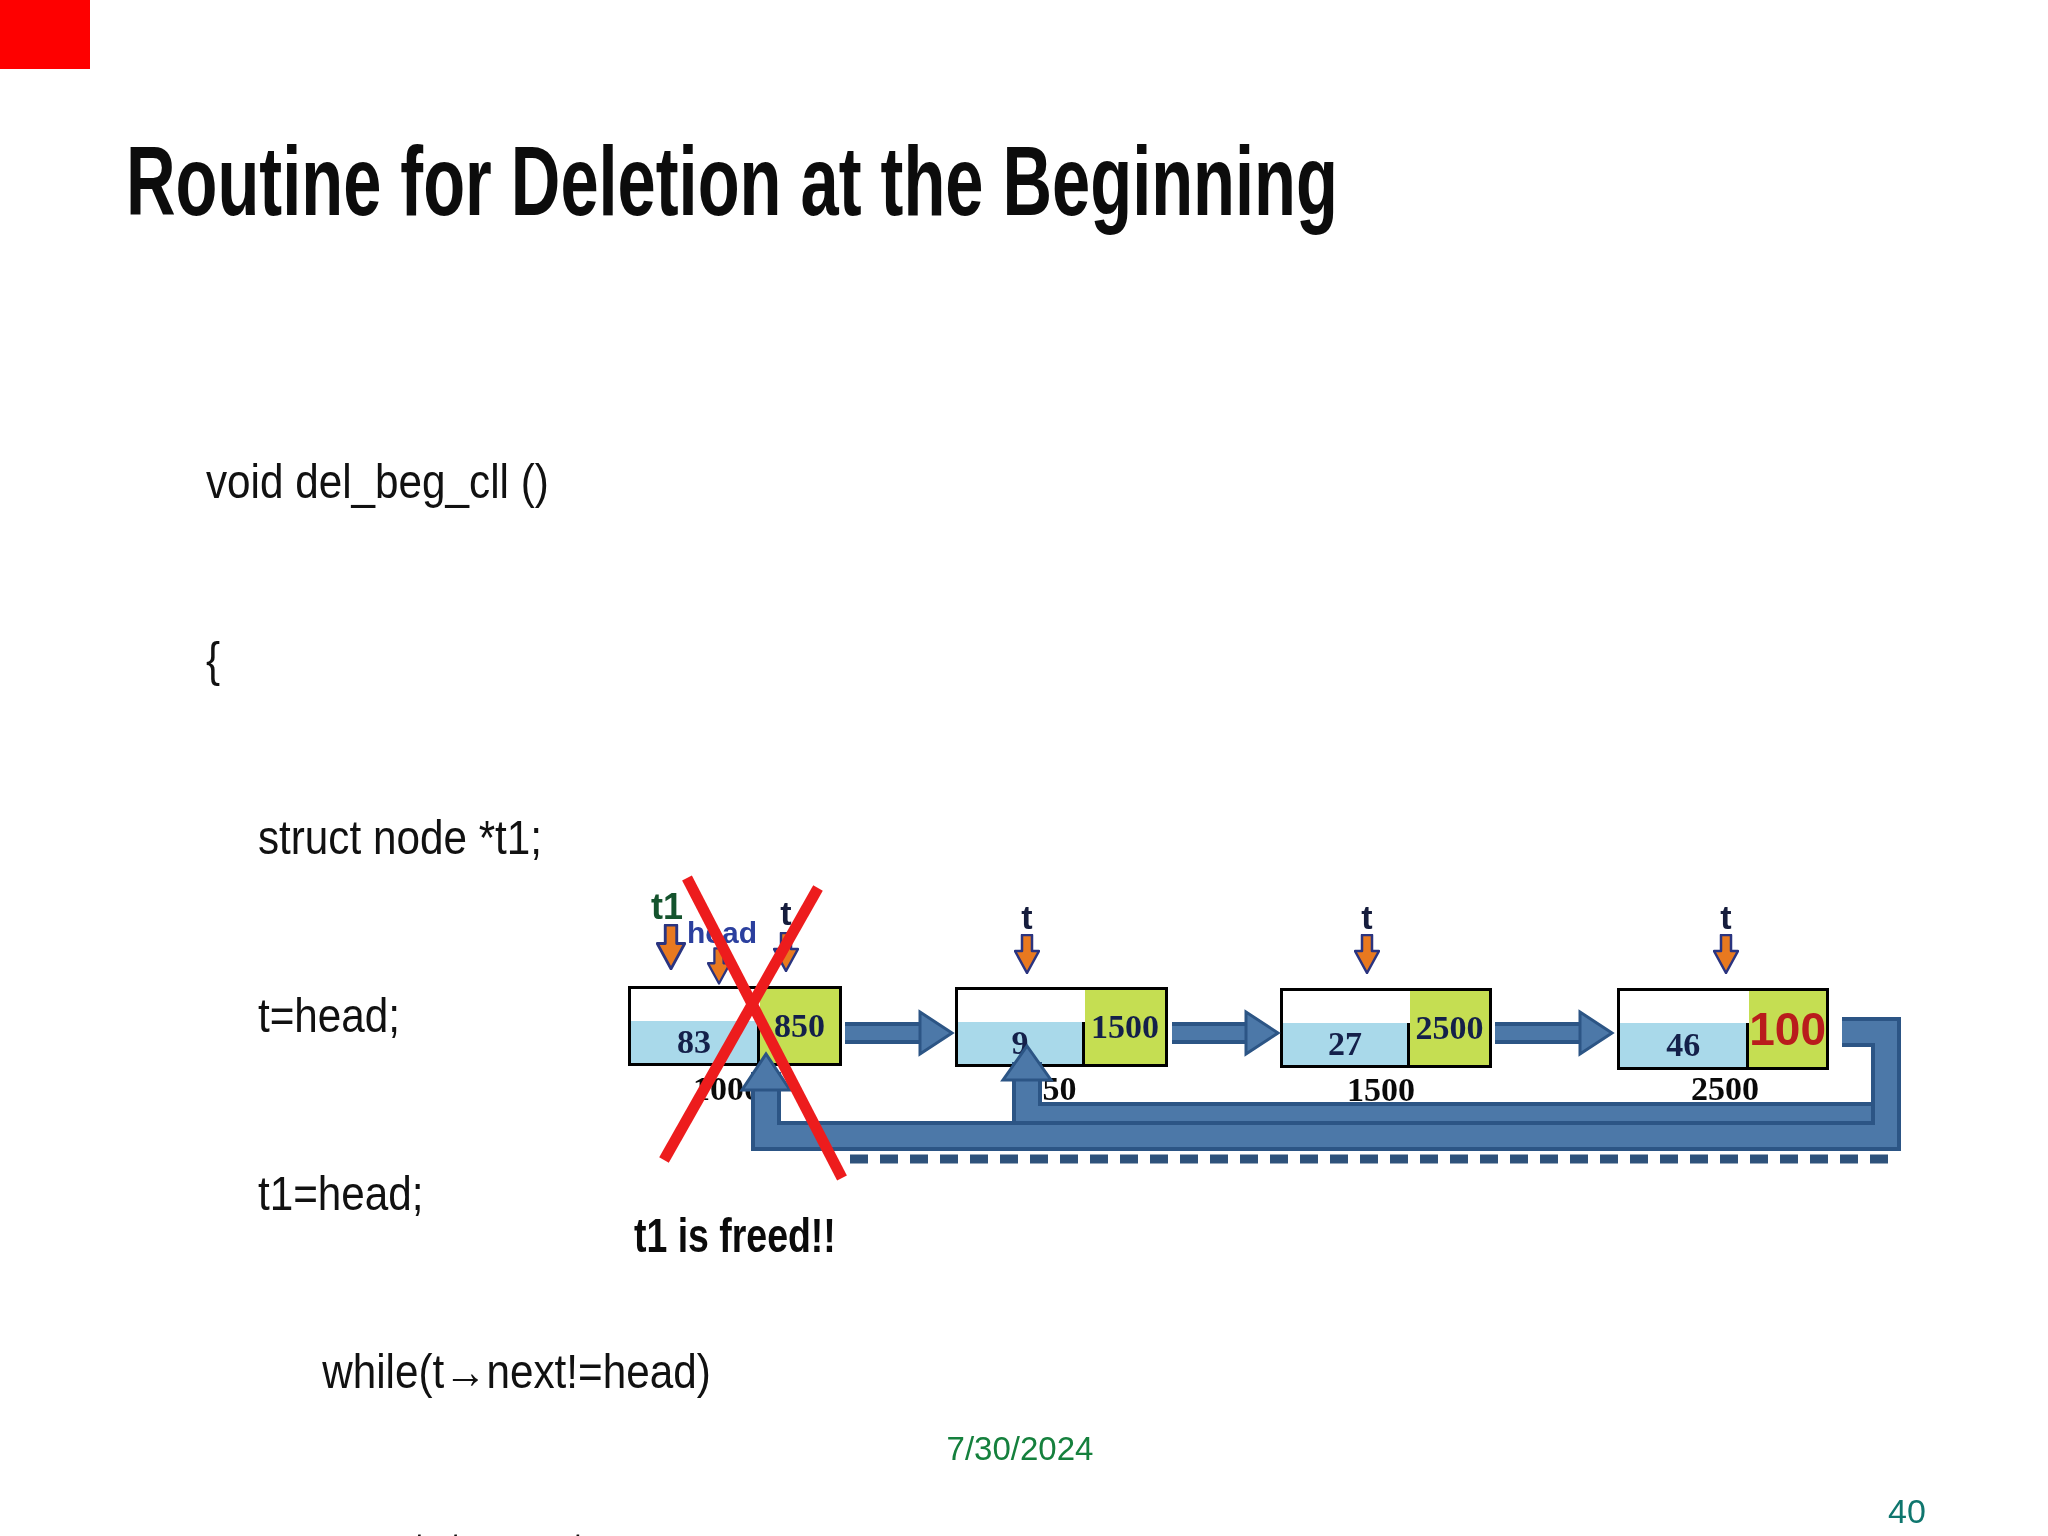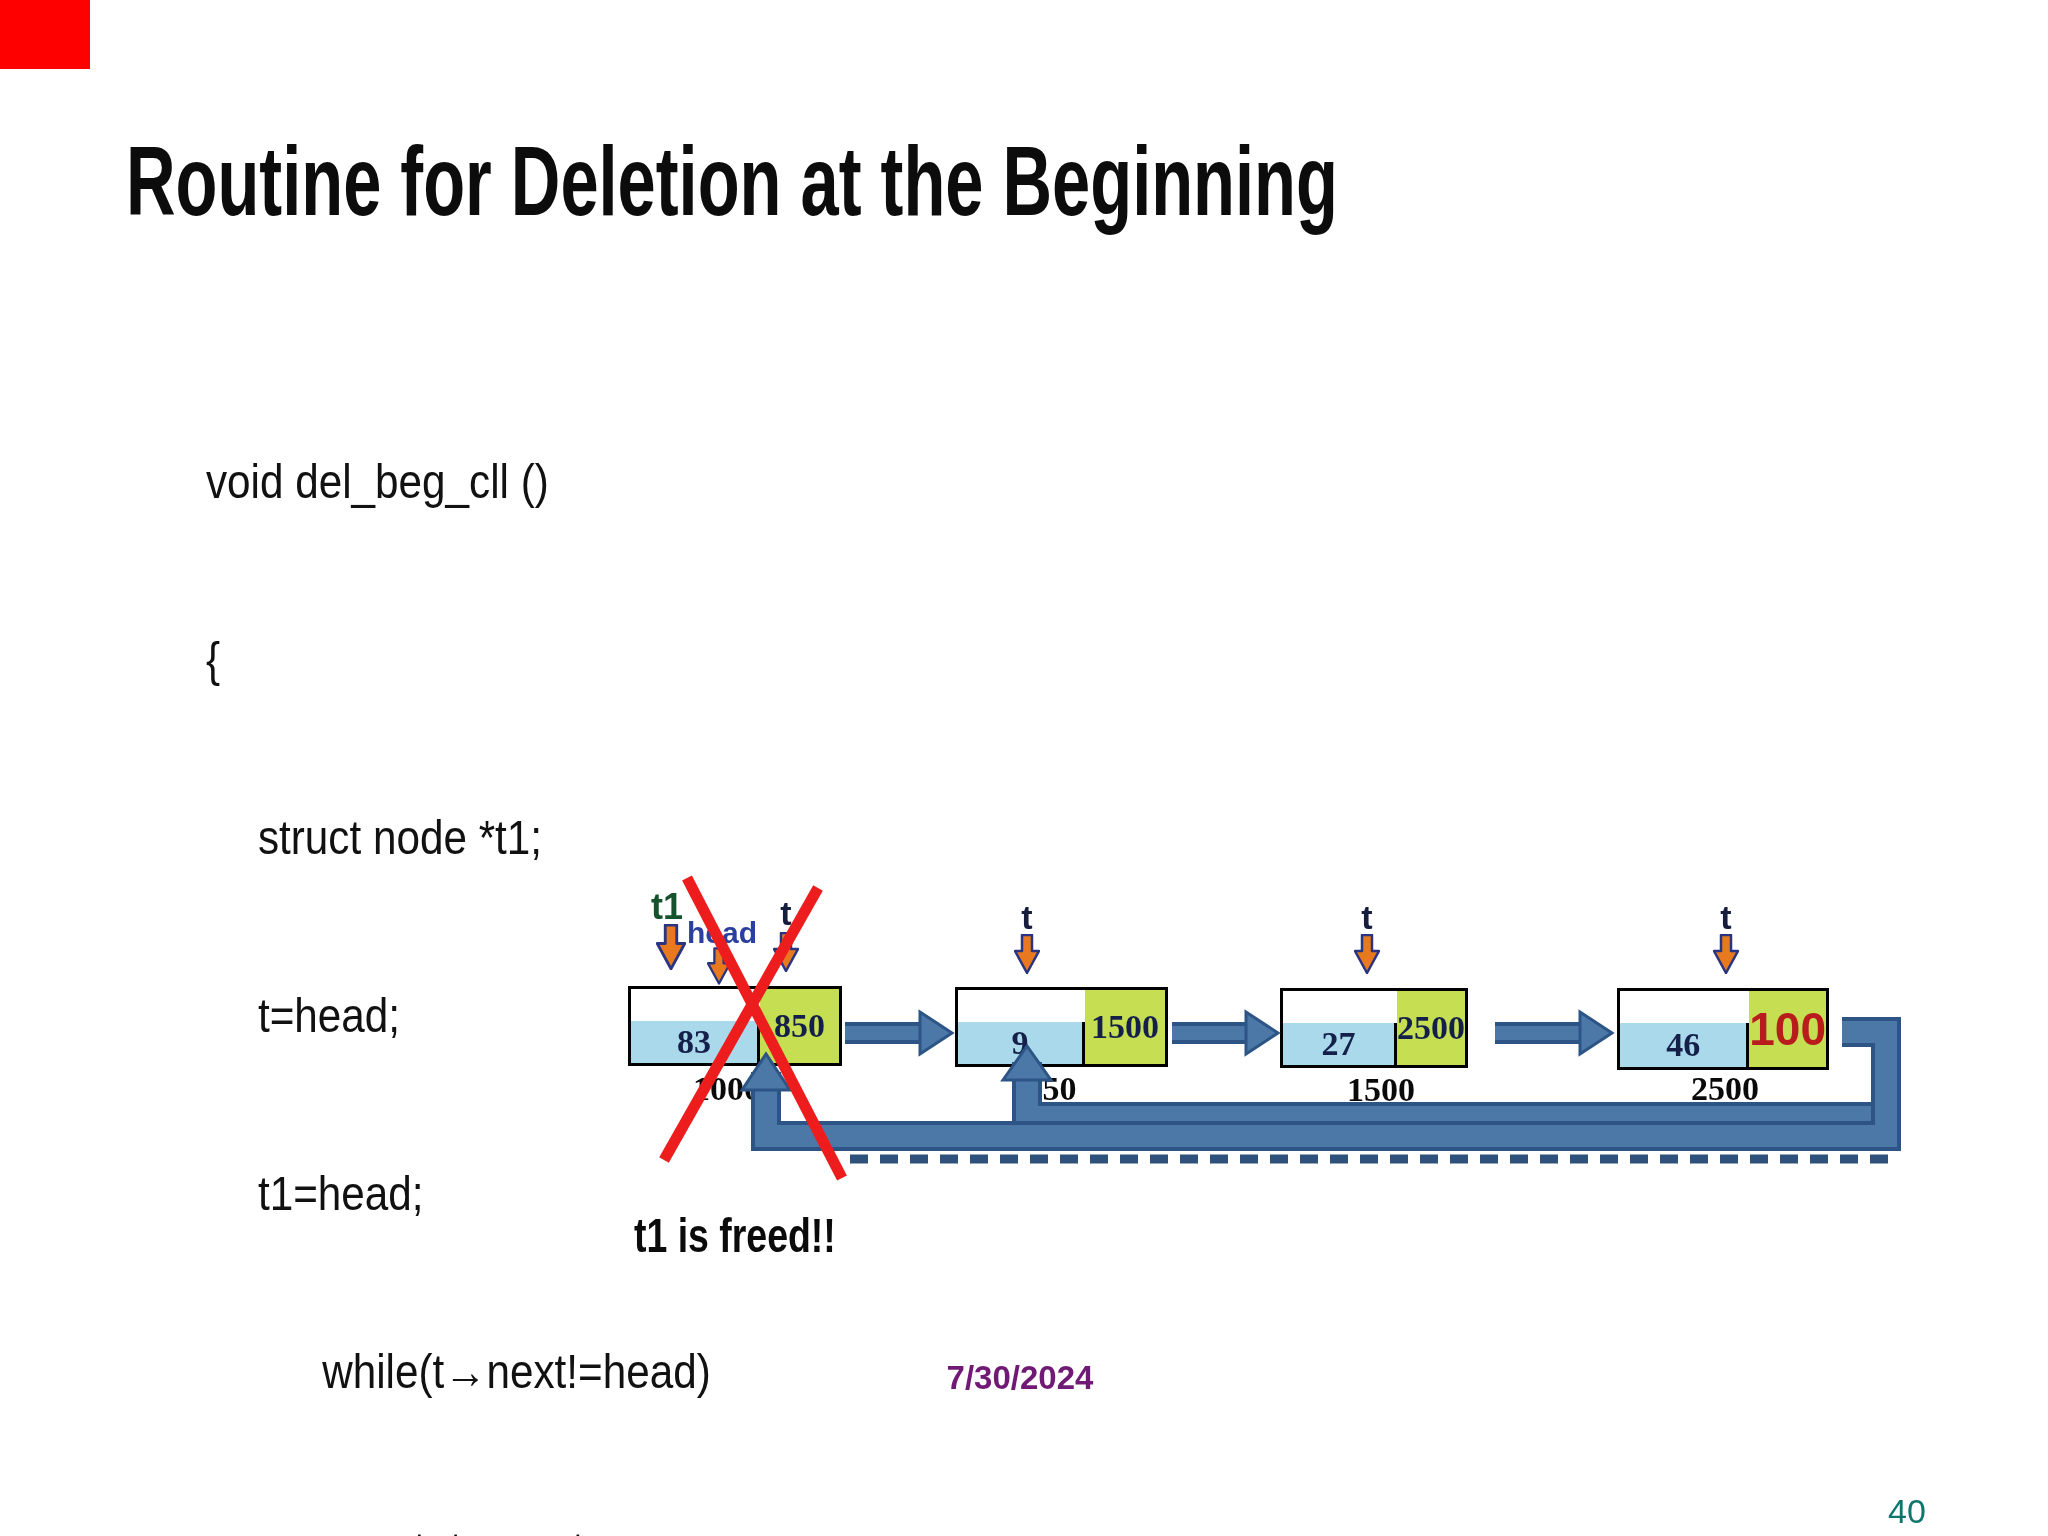--- a/index.html
+++ b/index.html
@@ -12,43 +12,43 @@
         font-size:48px;color:#111;white-space:pre;}
   .code .cl{height:68px;line-height:68px;}
   .code .i0{margin-left:0;}
   .code .i1{margin-left:59px;}
   .code .i2{margin-left:132px;}
   .code .i3{margin-left:236px;}
   
   .node{position:absolute;display:flex;border:3px solid #000;box-sizing:border-box;z-index:1;}
   .n1{left:628px;top:986px;width:214px;height:80px;}
   .n2{left:955px;top:987px;width:213px;height:80px;}
-  .n3{left:1280px;top:988px;width:188px;height:80px;}
+  .n3{left:1280px;top:988px;width:212px;height:80px;}
   .n4{left:1617px;top:988px;width:212px;height:82px;}
   .cell{display:flex;align-items:center;justify-content:center;
         font-family:"Liberation Serif",serif;font-weight:bold;font-size:34px;color:#14204a;}
   .cell.data{background:#A9D9EA;border-right:3px solid #000;box-sizing:border-box;margin-top:32px;}
   .cell.next{background:#C5DE52;flex:1;}
   .n1 .data{width:129px;}
   .n2 .data{width:127px;}
   .n3 .data{width:127px;}
   .n4 .data{width:134px;}
   .n4 .next{font-family:"Liberation Sans",sans-serif;font-size:46px;color:#b91c1c;}
   .addr{position:absolute;transform:translateX(-50%);font-family:"Liberation Serif",serif;
         font-weight:bold;font-size:34px;color:#0a0a0a;z-index:2;white-space:nowrap;}
   .ptr-label{position:absolute;transform:translateX(-50%);font-weight:bold;z-index:2;white-space:nowrap;}
   .lbl-t{font-size:34px;color:#161D3D;}
   .lbl-t1{font-size:36px;color:#14532d;}
   .lbl-head{font-size:30px;color:#2B3F9E;}
   .ptr-arrow{position:absolute;z-index:2;}
   .overlay{position:absolute;left:0;top:0;width:2048px;height:1536px;z-index:5;pointer-events:none;}
   .caption{position:absolute;left:634px;top:1208px;font-size:48px;font-weight:bold;color:#0b0b0b;
            white-space:nowrap;transform:scaleX(0.78);transform-origin:left top;}
-  .footer-date{position:absolute;left:1020px;top:1359px;transform:translateX(-50%);
-               font-size:33px;color:#701a75;font-weight:bold;}
+  .footer-date{position:absolute;left:1020px;top:1430px;transform:translateX(-50%);
+               font-size:33px;color:#15803d;}
   .slide-number{position:absolute;left:1888px;top:1492px;font-size:34px;color:#0f766e;}
 </style>
 </head>
 <body>
 
 <div class="slide">
 
   <div class="corner-marker"></div>
 
   <div class="title">Routine for Deletion at the Beginning</div>

